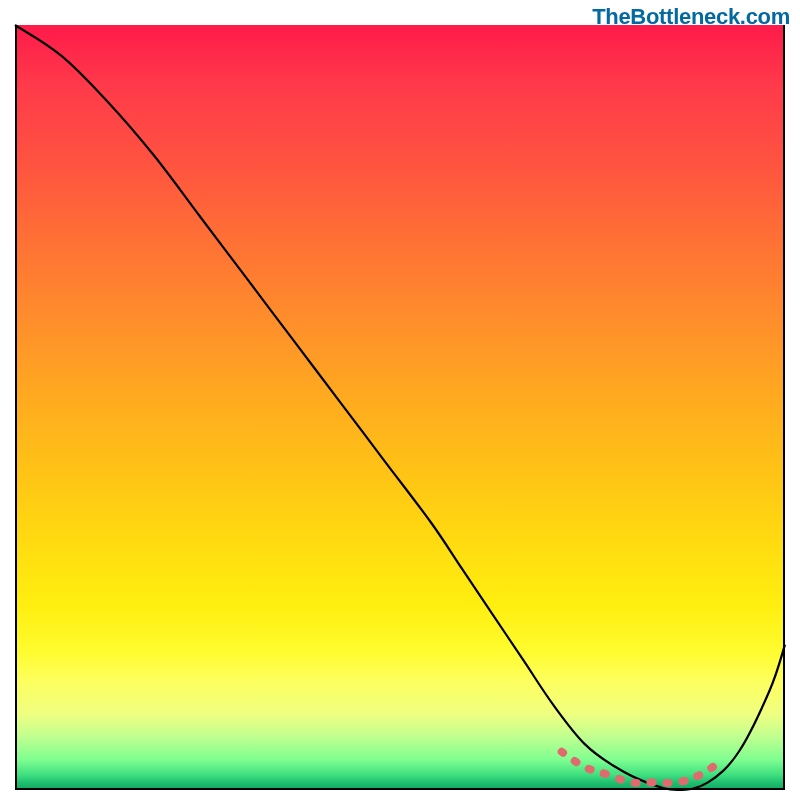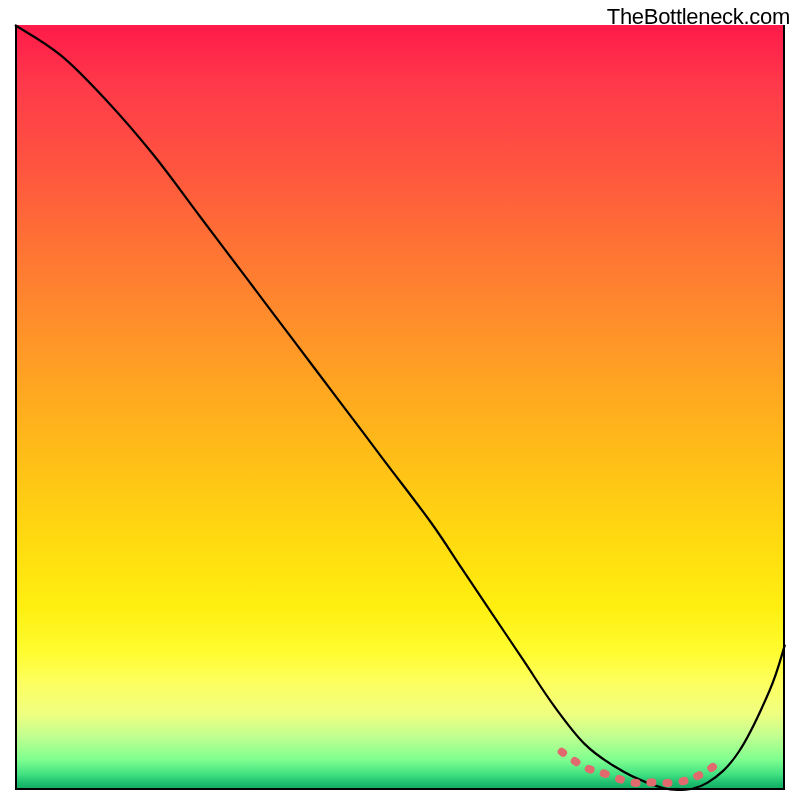--- a/index.html
+++ b/index.html
@@ -9,22 +9,22 @@
     height: 800px;
     background: #ffffff;
     position: relative;
     font-family: Arial, sans-serif;
   }
   .watermark {
     position: absolute;
     top: 4px;
     right: 10px;
     font-size: 22px;
-    color: #000000;
-    font-weight: 400;
+    color: #0369a1;
+    font-weight: 700;
     letter-spacing: -0.3px;
   }
   .plot-area {
     position: absolute;
     left: 15px;
     top: 25px;
     width: 770px;
     height: 765px;
   }
   .gradient-bg {

